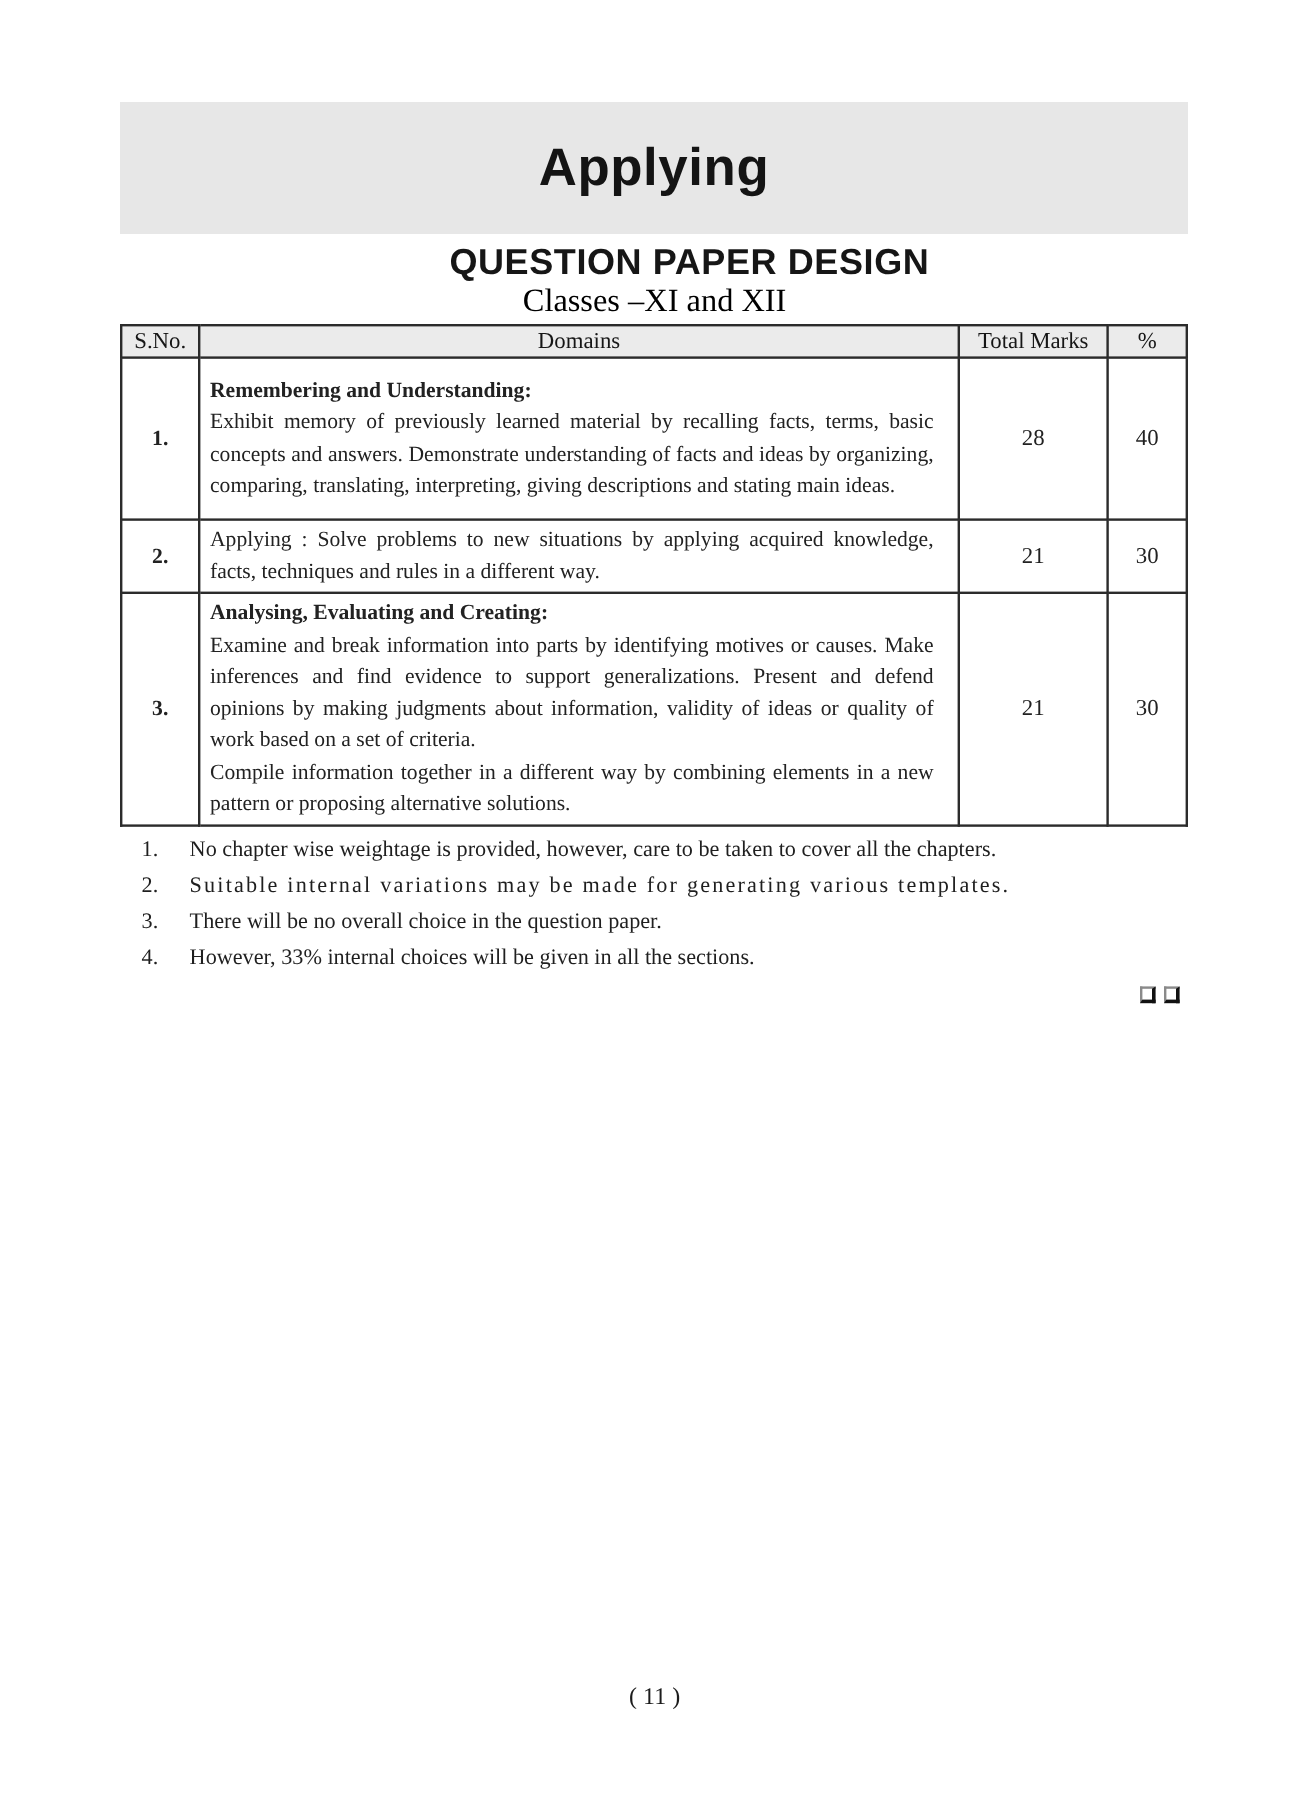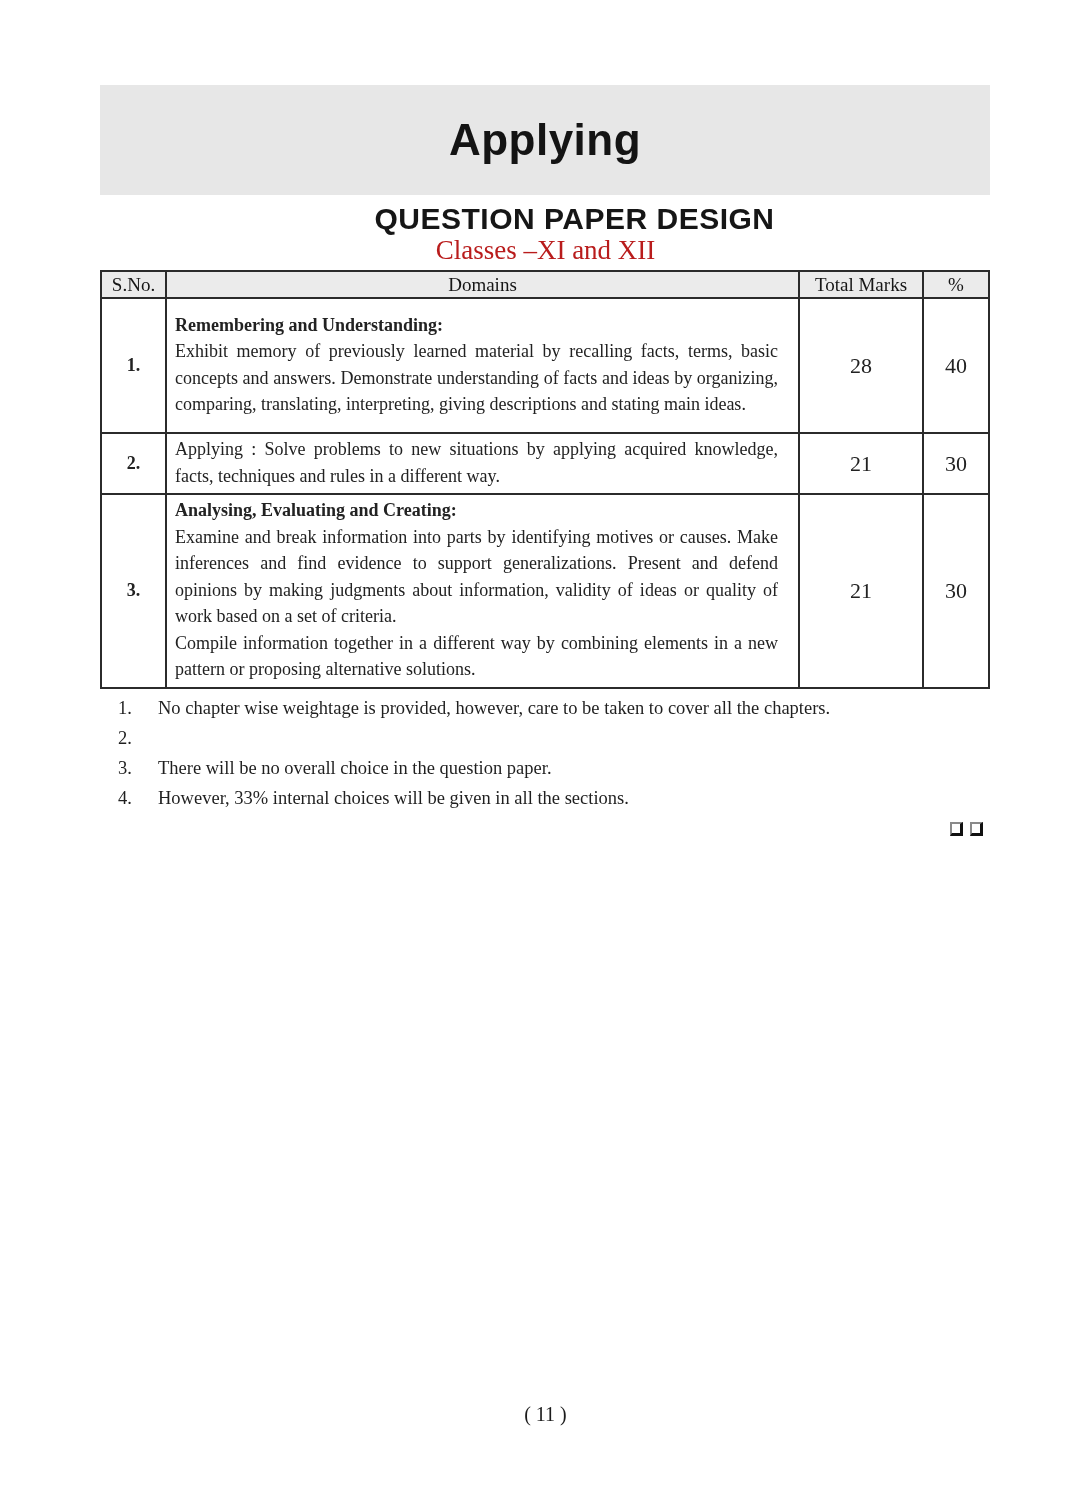--- a/index.html
+++ b/index.html
@@ -26,21 +26,21 @@
     text-align: center;
     font-family: "Liberation Sans", sans-serif;
     font-weight: 700; font-size: 30px; color: #161616;
     letter-spacing: 0.5px;
     margin-left: 29px;
   }
   .section-subtitle {
     position: absolute; left: 0; top: 235px; width: 100%;
     text-align: center;
     font-family: "Liberation Serif", serif;
-    font-size: 27px; color: #b91c1c;
+    font-size: 27px; color: #000000;
   }
   table.qpd {
     position: absolute; left: 100px; top: 270px;
     width: 888px;
     border-collapse: collapse;
     table-layout: fixed;
   }
   .qpd th, .qpd td {
     border: 2px solid #2b2b2b;
     vertical-align: middle;
@@ -67,21 +67,21 @@
     padding: 2px 20px 4px 8px;
     font-size: 18px;
     line-height: 26.5px;
     text-align: justify;
     vertical-align: top;
   }
   .domain-title { font-weight: 700; text-align: left; }
   .domain-para b { font-weight: 400; }
   .cell-num {
     text-align: center;
-    font-size: 22px;
+    font-size: 19px;
   }
   .row-1 { height: 135px; }
   .row-2 { height: 54px; }
   .row-3 { height: 186px; }
   .notes {
     position: absolute; left: 118px; top: 693px; width: 860px;
     list-style: none;
   }
   .note-item {
     display: flex;
@@ -165,20 +165,21 @@
   </tbody>
 </table>
 
 <ol class="notes">
   <li class="note-item">
     <span class="note-num">1.</span>
     <span>No chapter wise weightage is provided, however, care to be taken to cover all the chapters.</span>
   </li>
   <li class="note-item">
     <span class="note-num">2.</span>
+    <span class="note-spaced">Suitable internal variations may be made for generating various templates.</span>
   </li>
   <li class="note-item">
     <span class="note-num">3.</span>
     <span>There will be no overall choice in the question paper.</span>
   </li>
   <li class="note-item">
     <span class="note-num">4.</span>
     <span>However, 33% internal choices will be given in all the sections.</span>
   </li>
 </ol>

